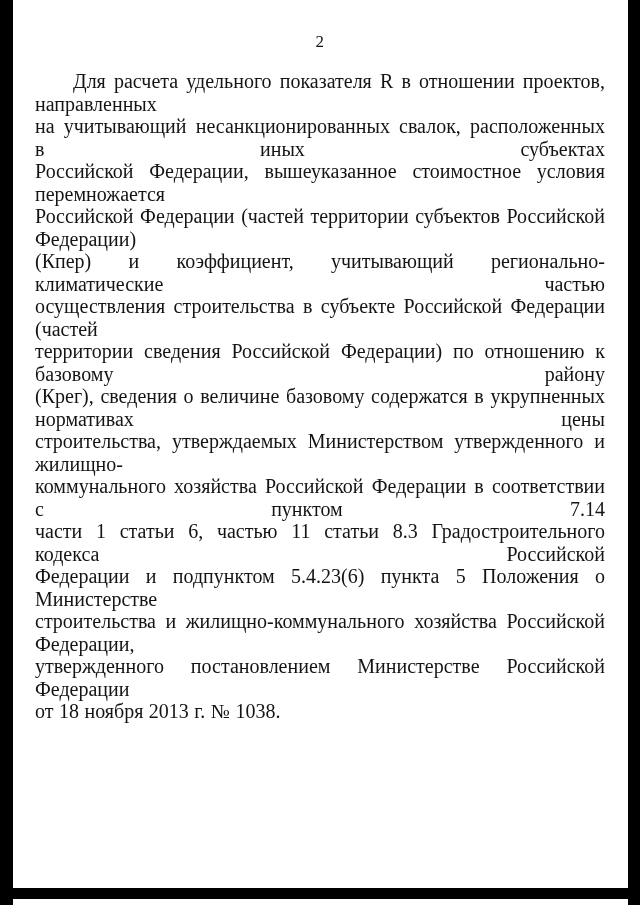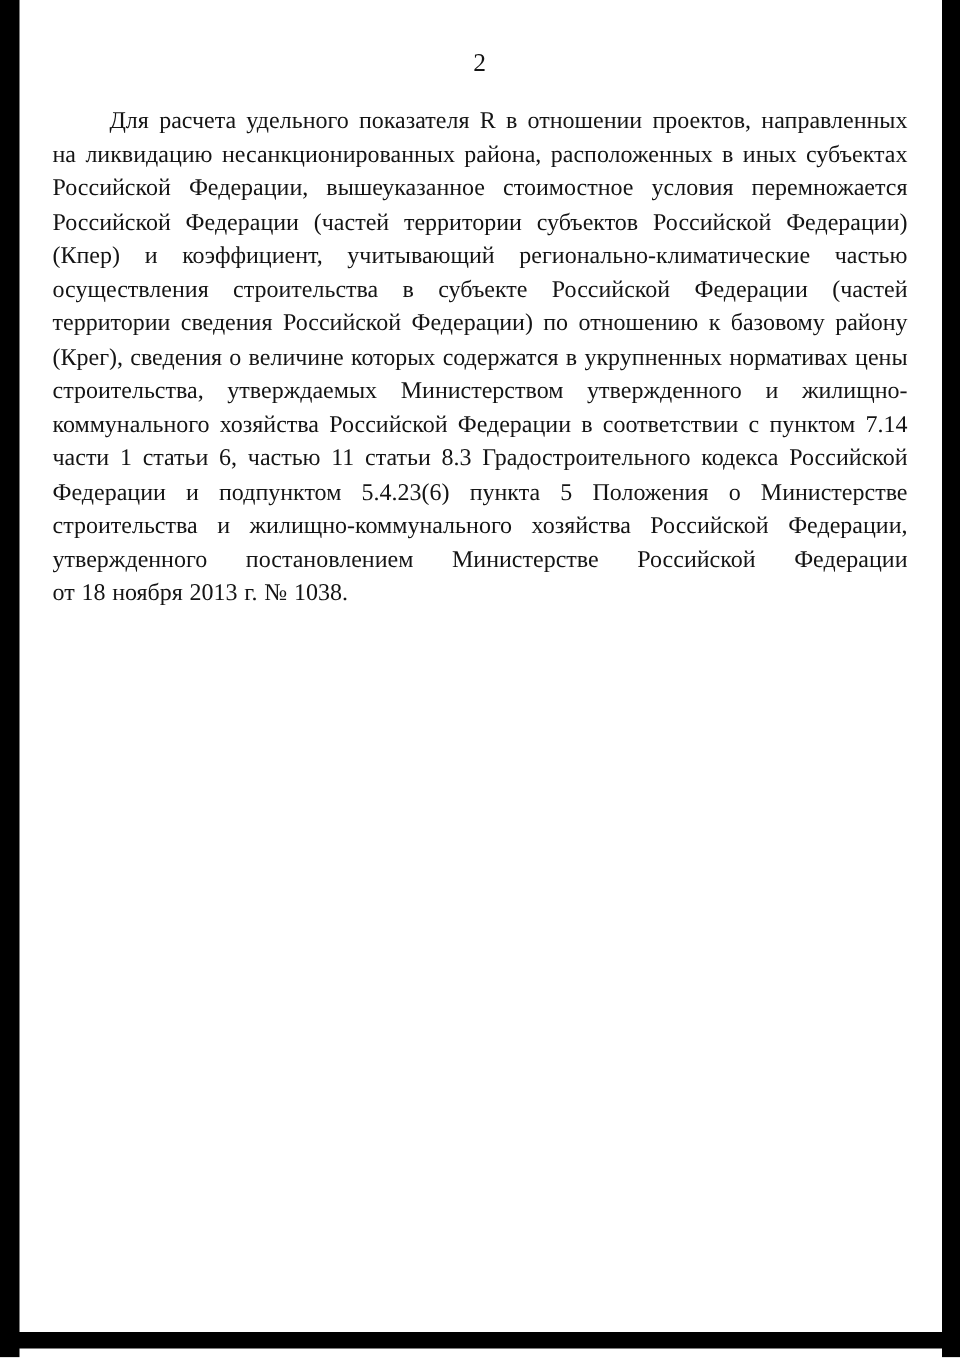--- a/index.html
+++ b/index.html
@@ -47,21 +47,21 @@
       font-size: 17px;
       letter-spacing: 0.5px;
     }
     .text-block {
       position: absolute;
       top: 70px;
       left: 35px;
       width: 570px;
     }
     .textline {
-      font-size: 16px;
+      font-size: 20px;
       line-height: 22.5px;
       text-align: justify;
       text-align-last: justify;
       word-spacing: 0.5px;
     }
     .textline.first {
       text-indent: 38px;
     }
     .textline.last {
       text-align-last: left;
@@ -73,27 +73,27 @@
 <div class="page">
 
   <div class="scan-bar left"></div>
   <div class="scan-bar right"></div>
   <div class="scan-bar bottom"></div>
 
   <div class="page-number">2</div>
 
   <div class="text-block">
     <div class="textline first">Для расчета удельного показателя R в отношении проектов, направленных</div>
-    <div class="textline">на ликвидацию несанкционированных района, расположенных в иных субъектах</div>
+    <div class="textline">на учитывающий несанкционированных свалок, расположенных в иных субъектах</div>
     <div class="textline">Российской Федерации, вышеуказанное стоимостное условия перемножается</div>
     <div class="textline">Российской Федерации (частей территории субъектов Российской Федерации)</div>
     <div class="textline">(Кпер) и коэффициент, учитывающий регионально-климатические частью</div>
     <div class="textline">осуществления строительства в субъекте Российской Федерации (частей</div>
     <div class="textline">территории сведения Российской Федерации) по отношению к базовому району</div>
-    <div class="textline">(Крег), сведения о величине которых содержатся в укрупненных нормативах цены</div>
+    <div class="textline">(Крег), сведения о величине базовому содержатся в укрупненных нормативах цены</div>
     <div class="textline">строительства, утверждаемых Министерством утвержденного и жилищно-</div>
     <div class="textline">коммунального хозяйства Российской Федерации в соответствии с пунктом 7.14</div>
     <div class="textline">части 1 статьи 6, частью 11 статьи 8.3 Градостроительного кодекса Российской</div>
     <div class="textline">Федерации и подпунктом 5.4.23(6) пункта 5 Положения о Министерстве</div>
     <div class="textline">строительства и жилищно-коммунального хозяйства Российской Федерации,</div>
     <div class="textline">утвержденного постановлением Министерстве Российской Федерации</div>
     <div class="textline last">от 18 ноября 2013 г. № 1038.</div>
   </div>
 
 </div>

